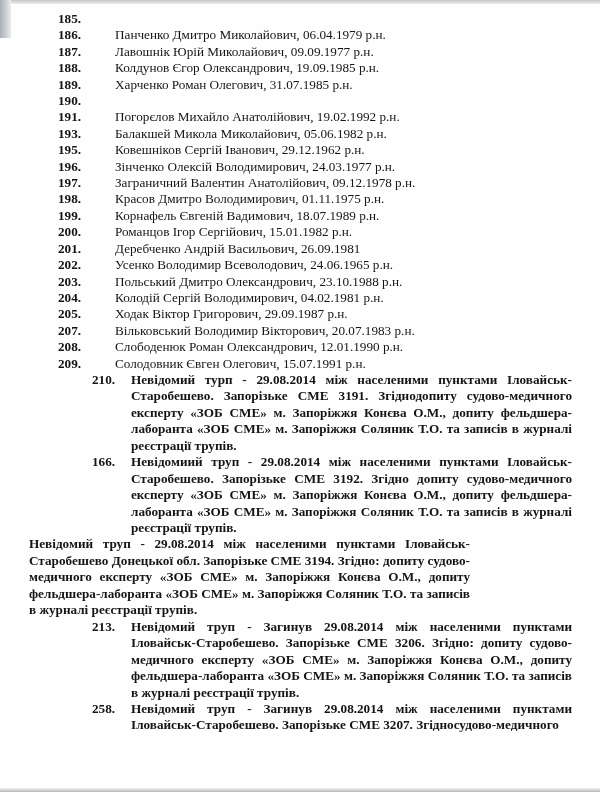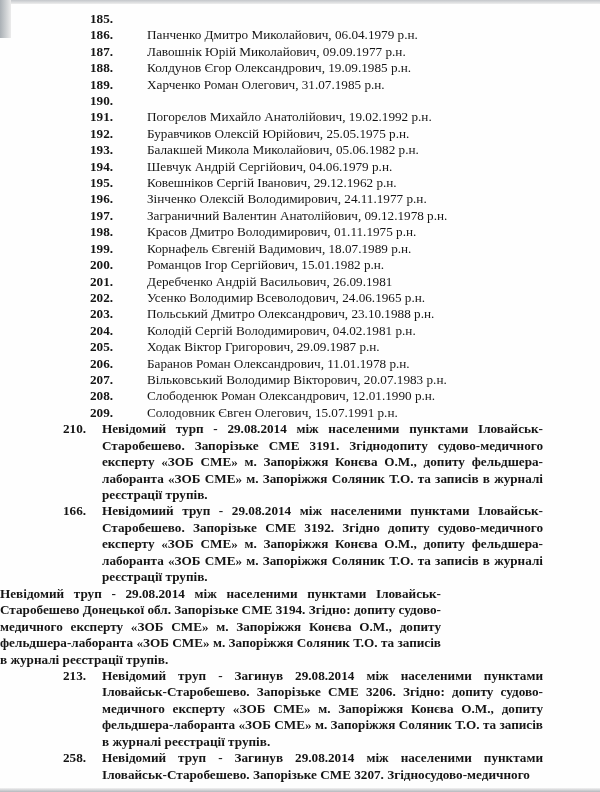--- a/index.html
+++ b/index.html
@@ -38,30 +38,31 @@
 
   .names { margin: 0; padding: 0; list-style: none; }
   .name-row {
     display: flex;
     font-size: 13.2px;
     line-height: 16.4px;
   }
   .name-row .num {
     flex: none;
     width: 57px;
-    margin-left: 90px;
+    margin-left: 58px;
     font-weight: 700;
   }
   .name-row .txt { white-space: nowrap; }
 
   .paras { margin: 0; padding: 0; }
   .para-row {
     display: flex;
     font-size: 13.2px;
     line-height: 16.45px;
+    padding-left: 29px;
   }
   .para-row .pnum {
     flex: none;
     width: 39px;
     margin-left: 63px;
     font-weight: 700;
   }
   .para-row .ptxt {
     width: 441px;
     text-align: justify;
@@ -106,43 +107,35 @@
 
         <li class="name-row">
           <span class="num">190.</span>
         </li>
 
         <li class="name-row">
           <span class="num">191.</span>
           <span class="txt">Погорєлов Михайло Анатолійович, 19.02.1992 р.н.</span>
         </li>
 
-        <li class="name-row">
-          <span class="num">192.</span>
-          <span class="txt">Буравчиков Олексій Юрійович, 25.05.1975 р.н.</span>
-        </li>
 
         <li class="name-row">
           <span class="num">193.</span>
           <span class="txt">Балакшей Микола Миколайович, 05.06.1982 р.н.</span>
         </li>
 
-        <li class="name-row">
-          <span class="num">194.</span>
-          <span class="txt">Шевчук Андрій Сергійович, 04.06.1979 р.н.</span>
-        </li>
 
         <li class="name-row">
           <span class="num">195.</span>
           <span class="txt">Ковешніков Сергій Іванович, 29.12.1962 р.н.</span>
         </li>
 
         <li class="name-row">
           <span class="num">196.</span>
-          <span class="txt">Зінченко Олексій Володимирович, 24.11.1977 р.н.</span>
+          <span class="txt">Зінченко Олексій Володимирович, 24.03.1977 р.н.</span>
         </li>
 
         <li class="name-row">
           <span class="num">197.</span>
           <span class="txt">Заграничний Валентин Анатолійович, 09.12.1978 р.н.</span>
         </li>
 
         <li class="name-row">
           <span class="num">198.</span>
           <span class="txt">Красов Дмитро Володимирович, 01.11.1975 р.н.</span>
@@ -176,24 +169,20 @@
         <li class="name-row">
           <span class="num">204.</span>
           <span class="txt">Колодій Сергій Володимирович, 04.02.1981 р.н.</span>
         </li>
 
         <li class="name-row">
           <span class="num">205.</span>
           <span class="txt">Ходак Віктор Григорович, 29.09.1987 р.н.</span>
         </li>
 
-        <li class="name-row">
-          <span class="num">206.</span>
-          <span class="txt">Баранов Роман Олександрович, 11.01.1978 р.н.</span>
-        </li>
 
         <li class="name-row">
           <span class="num">207.</span>
           <span class="txt">Вільковський Володимир Вікторович, 20.07.1983 р.н.</span>
         </li>
 
         <li class="name-row">
           <span class="num">208.</span>
           <span class="txt">Слободенюк Роман Олександрович, 12.01.1990 р.н.</span>
         </li>

